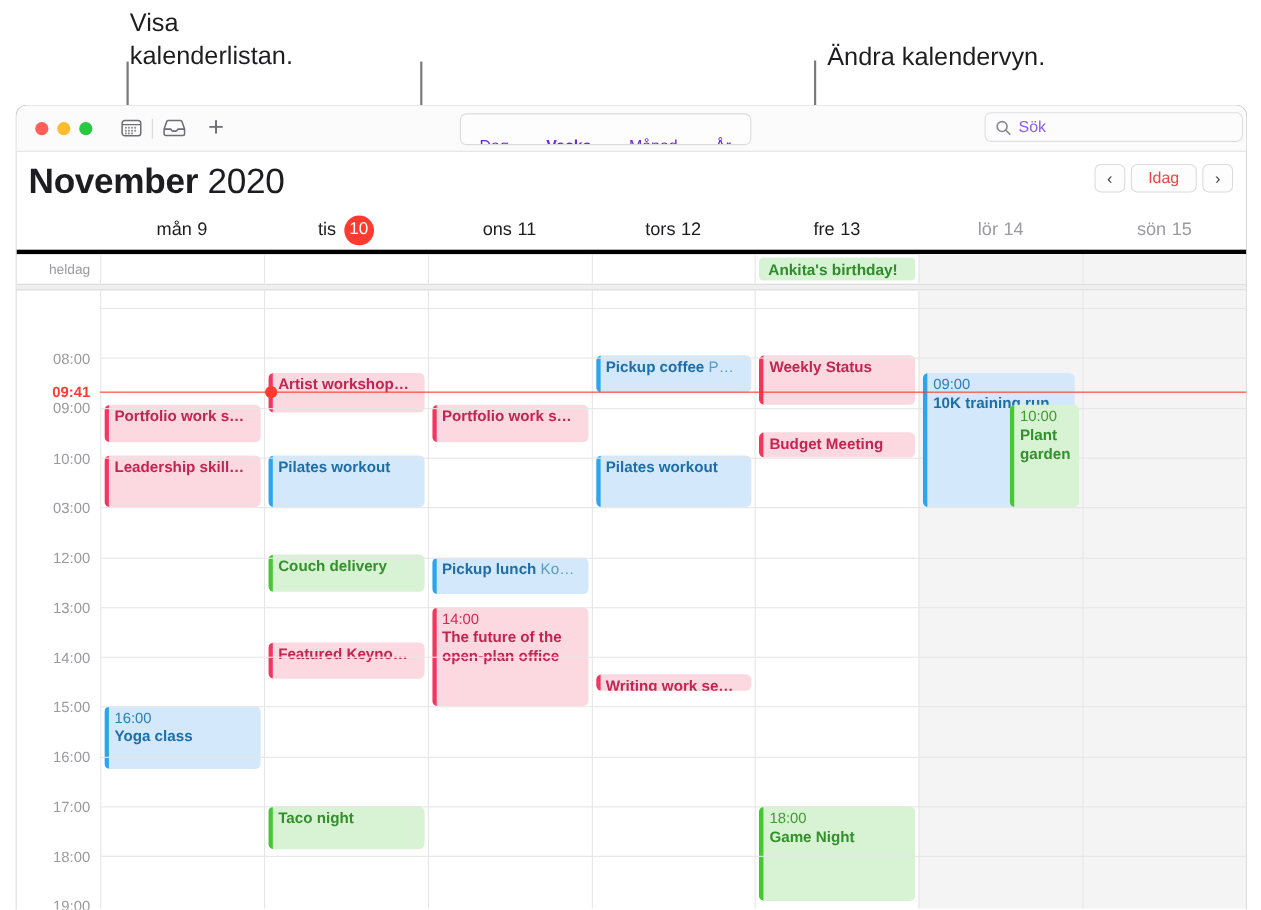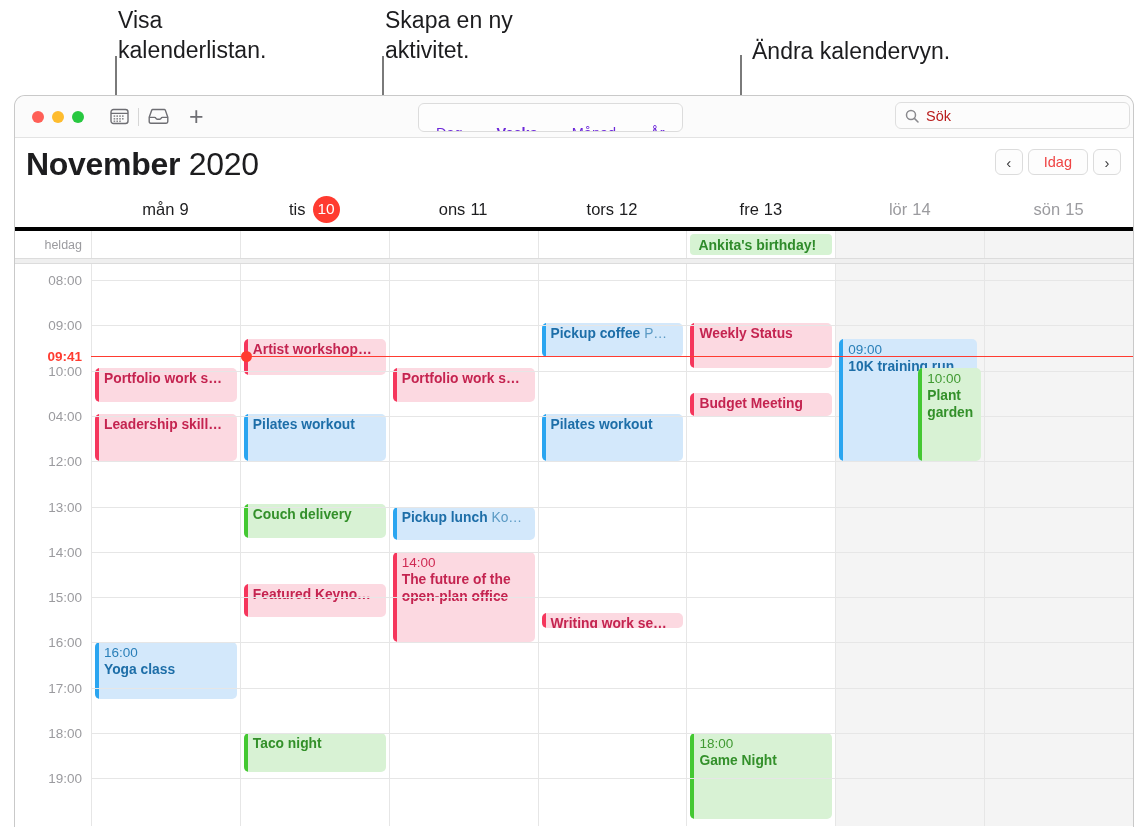--- a/index.html
+++ b/index.html
@@ -49,21 +49,21 @@
   .seg.active{background:#e9e9e9;font-weight:600;}
   .seg.active::before{display:none;}
   .seg.active + .seg::before{display:none;}
 
   .search{
     position:absolute;left:880px;top:6px;width:235px;height:27px;
     background:#fcfcfc;border:1px solid #dedede;border-radius:6px;
     display:flex;align-items:center;box-sizing:border-box;
   }
   .search .mag{margin-left:9px;color:#8a8a8e;display:flex;}
-  .search .ph{margin-left:7px;color:#b91c1c;font-size:14.5px;}
+  .search .ph{margin-left:7px;color:#8b5cf6;font-size:14.5px;}
 
   
   .monthbar{position:relative;height:53px;}
   .monthtitle{position:absolute;left:11px;top:8px;font-size:32px;color:#1d1d1f;letter-spacing:-.3px;}
   .monthtitle b{font-weight:700;}
   .monthtitle span{font-weight:400;}
 
   .nav{position:absolute;right:12px;top:11px;display:flex;align-items:center;}
   .navbtn{
     height:26px;border:1px solid #dcdcdc;background:#fdfdfd;
@@ -99,21 +99,21 @@
     display:flex;align-items:center;padding-left:8px;box-sizing:border-box;
     font-size:14px;font-weight:700;
   }
   .allday-ev.green{background:#d6f3d3;color:#2f8b2b;}
 
   .addivider{height:4px;background:#efefef;border-top:1px solid #dcdcdc;border-bottom:1px solid #dcdcdc;}
 
   
   .gridwrap{position:relative;height:562px;display:flex;}
   .timecol{width:76px;flex:0 0 76px;position:relative;}
-  .tlabel{position:absolute;right:9px;font-size:13.5px;color:#9b9b9f;transform:translateY(-50%);}
+  .tlabel{position:absolute;right:9px;font-size:13.5px;color:#9b9b9f;transform:translateY(-50%);margin-top:46px;}
   .grid{flex:1 1 0;position:relative;display:flex;}
   .gcol{flex:1 1 0;border-left:1px solid #e6e6e6;position:relative;}
   .gcol.weekend{background:#f4f4f4;}
   .hline{position:absolute;left:0;right:0;height:1px;background:#e6e6e6;}
 
   
   .ev{
     position:absolute;border-radius:5px;overflow:hidden;
     box-sizing:border-box;padding:3px 6px 3px 9px;
   }
@@ -148,22 +148,20 @@
 </style>
 </head>
 <body>
 
 <div class="screen">
 
   <div class="callout" style="left:118px;top:5px;">Visa
 kalenderlistan.</div>
   <div class="leader v" style="left:115px;top:56px;height:56px;"></div>
 
-  <div class="callout" style="left:385px;top:5px;">Skapa en ny
-aktivitet.</div>
   <div class="leader v" style="left:382px;top:56px;height:60px;"></div>
   <div class="leader h" style="left:215px;top:114px;width:169px;"></div>
 
   <div class="callout" style="left:752px;top:36px;">Ändra kalendervyn.</div>
   <div class="leader v" style="left:740px;top:55px;height:62px;"></div>
   <div class="leader h" style="left:726px;top:115px;width:16px;"></div>
 
   <div class="window">
 
     <div class="titlebar">
@@ -277,21 +275,21 @@
       <div class="adcol weekend"></div>
       <div class="adcol weekend"></div>
     </div>
     <div class="addivider"></div>
 
     <div class="gridwrap">
       <div class="timecol" id="timecol">
           <div class="tlabel" style="top: 16px;">08:00</div>
           <div class="tlabel" style="top: 61.3px;">09:00</div>
           <div class="tlabel" style="top: 106.6px;">10:00</div>
-          <div class="tlabel" style="top: 151.9px;">04:00</div>
+          <div class="tlabel" style="top: 151.9px;">03:00</div>
           <div class="tlabel" style="top: 197.2px;">12:00</div>
           <div class="tlabel" style="top: 242.5px;">13:00</div>
           <div class="tlabel" style="top: 287.8px;">14:00</div>
           <div class="tlabel" style="top: 333.1px;">15:00</div>
           <div class="tlabel" style="top: 378.4px;">16:00</div>
           <div class="tlabel" style="top: 423.7px;">17:00</div>
           <div class="tlabel" style="top: 469px;">18:00</div>
           <div class="tlabel" style="top: 514.3px;">19:00</div>
         </div>
       <div class="grid" id="grid">

